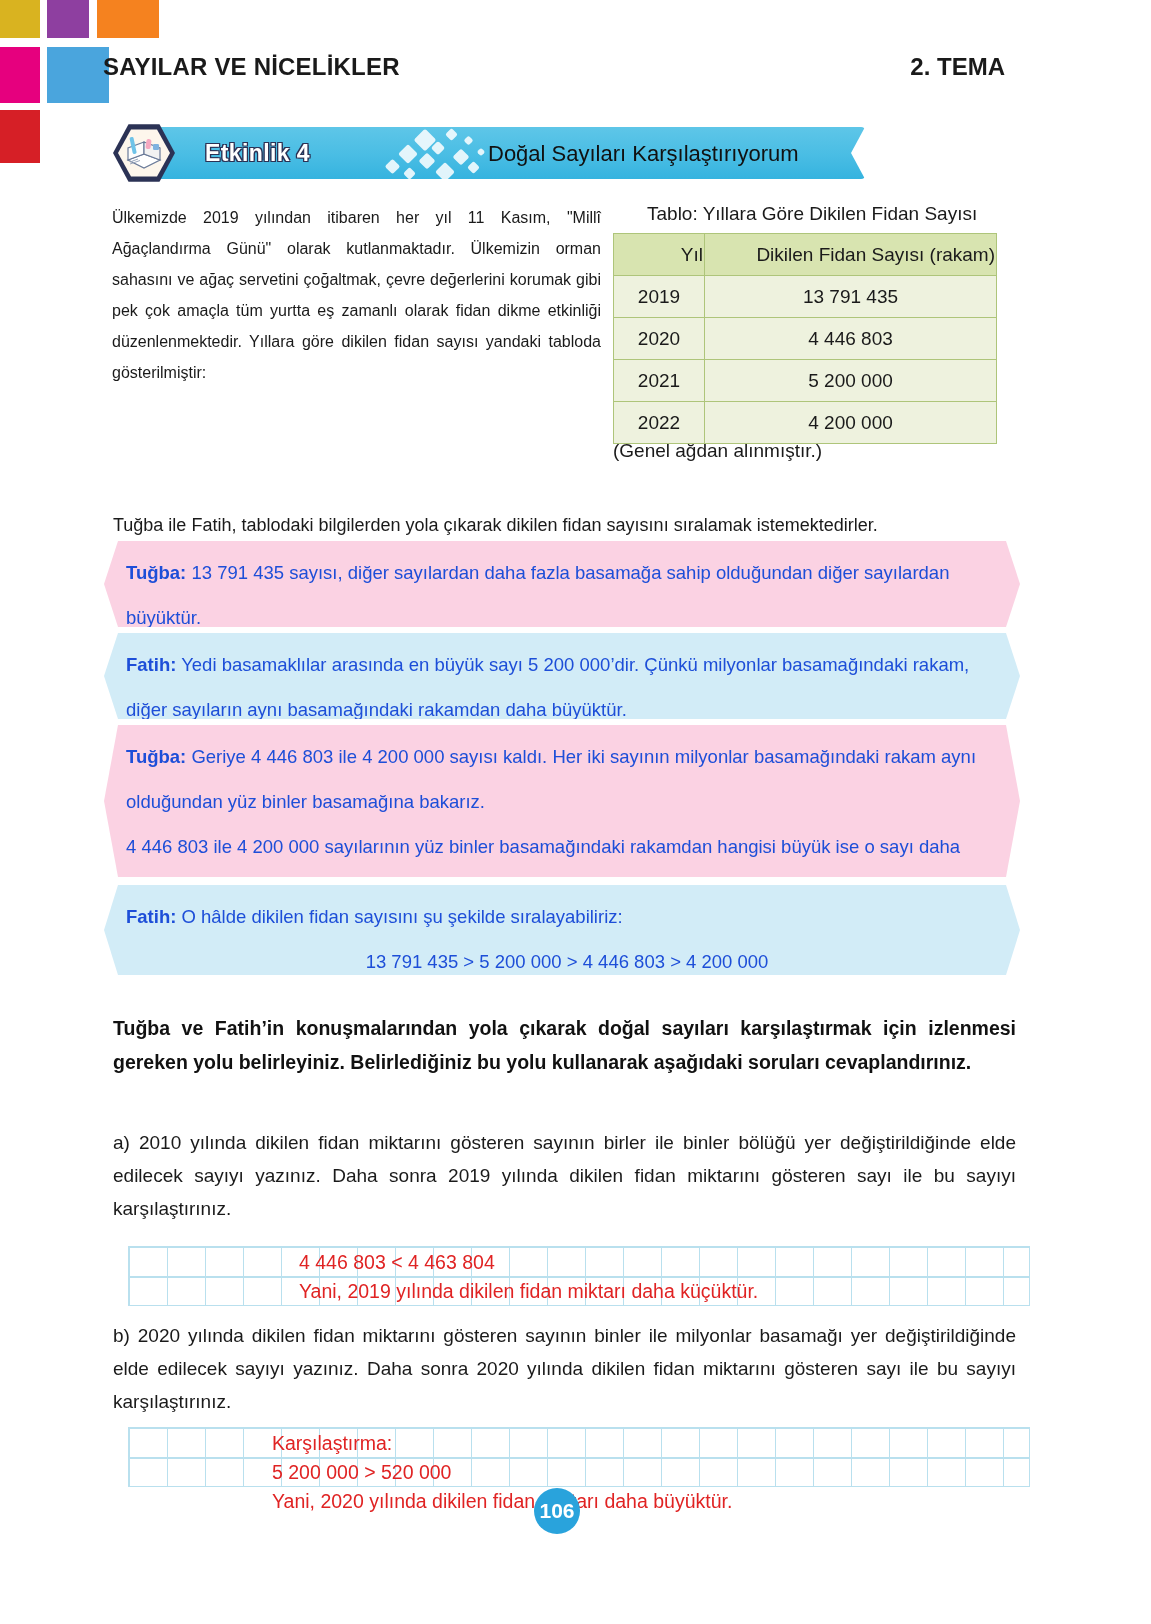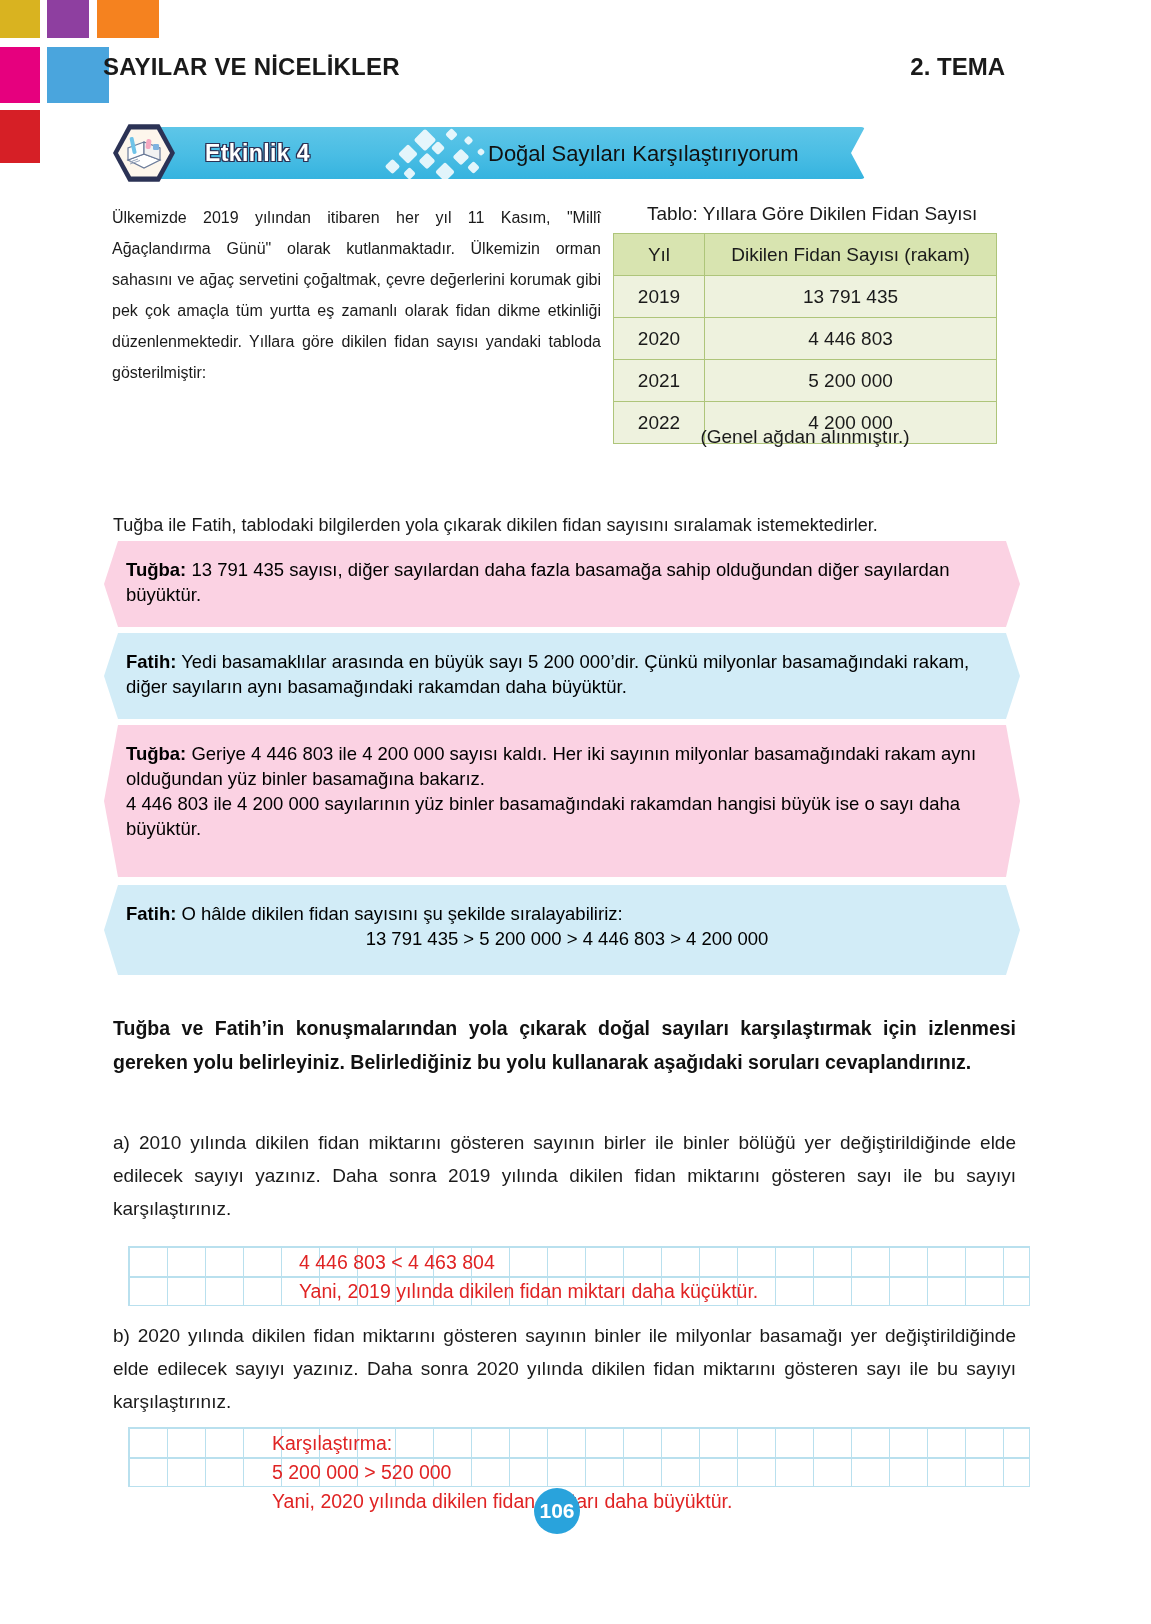--- a/index.html
+++ b/index.html
@@ -139,29 +139,29 @@
     border-collapse: collapse;
     font-size: 19px;
   }
   table.fidan th, table.fidan td {
     border: 1px solid #aec57a;
     text-align: center;
     height: 39px;
     color: #1a1a1a;
     font-weight: normal;
   }
-  table.fidan thead th { background: #d8e4b0; }
+  table.fidan thead th { background: #d8e4b0; text-align: right; }
   table.fidan tbody td { background: #eef2de; }
   table.fidan .c-year { width: 88px; }
   .tbl-source {
     position: absolute;
     left: 613px;
-    top: 426px;
+    top: 440px;
     width: 384px;
-    text-align: center;
+    text-align: left;
     font-size: 19px;
     color: #1a1a1a;
   }
 
   
   .leadin {
     position: absolute;
     left: 113px;
     top: 498px;
     width: 900px;
@@ -169,24 +169,24 @@
     color: #1a1a1a;
     margin-top: 17px;
   }
 
   
   .bubble {
     position: absolute;
     left: 104px;
     width: 916px;
     font-size: 18.5px;
-    line-height: 25px;
-    color: #000000;
+    line-height: 45px;
+    color: #1d4ed8;
     box-sizing: border-box;
-    padding: 16px 22px 9px 22px;
+    padding: 9px 22px 9px 22px;
     clip-path: polygon(14px 0, calc(100% - 14px) 0, 100% 50%, calc(100% - 14px) 100%, 14px 100%, 0 50%);
   }
   .bubble.pink { background: #fbd2e3; }
   .bubble.blue { background: #d2ecf7; }
   .bubble b { font-weight: bold; }
   .b1 { top: 541px; height: 86px; }
   .b2 { top: 633px; height: 86px; }
   .b3 { top: 725px; height: 152px; }
   .b4 { top: 885px; height: 90px; }
   .seq {

